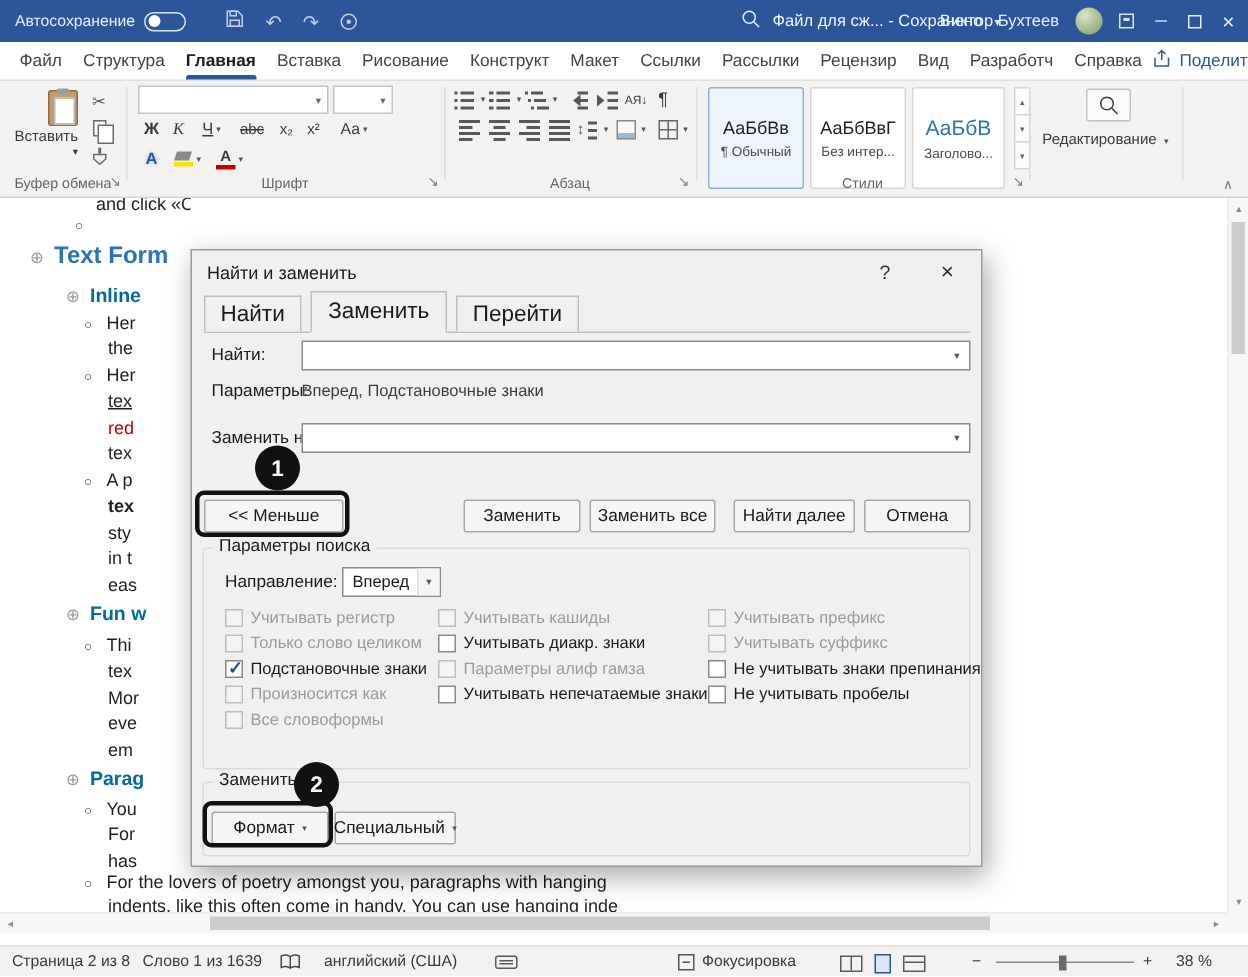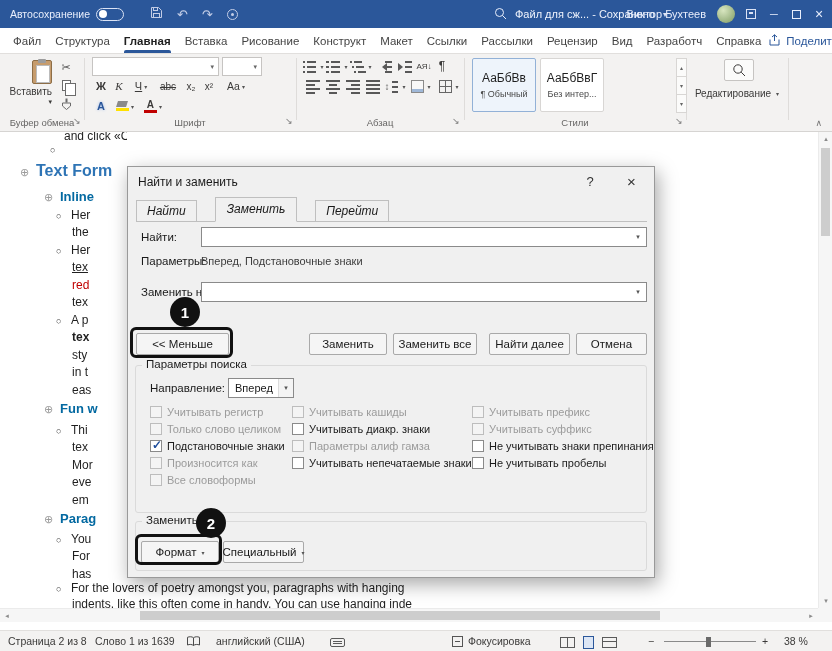--- a/index.html
+++ b/index.html
@@ -106,21 +106,21 @@
   .ic-sp{width:15px;height:15px;position:relative;display:inline-block;}
   .sp-ar{position:absolute;left:0;top:1px;font-size:10px;color:#585858;line-height:13px;}
   .ic-sp::after{content:"";position:absolute;left:8px;top:2px;width:6px;height:2px;background:#585858;box-shadow:0 5px 0 #585858,0 10px 0 #585858;}
   .p-sh{left:408px;top:23px;width:26px;}
   .ic-sh{width:13px;height:13px;border:1px solid #8a8a8a;background:linear-gradient(#f8f8f8 8px,#9fb8d8 8px);display:inline-block;}
   .p-bd{left:436px;top:23px;width:26px;}
   .ic-bd{width:13px;height:13px;border:1px solid #666;position:relative;display:inline-block;}
   .ic-bd::before{content:"";position:absolute;left:0;right:0;top:5px;height:1px;background:#666;}
   .ic-bd::after{content:"";position:absolute;top:0;bottom:0;left:5px;width:1px;background:#666;}
 
-  .scard{position:absolute;top:4px;height:54px;background:#fff;border:1px solid #d8d6d4;border-radius:2px;display:flex;flex-direction:column;align-items:center;justify-content:center;gap:4px;}
+  .scard{position:absolute;top:4px;height:68px;background:#fff;border:1px solid #d8d6d4;border-radius:2px;display:flex;flex-direction:column;align-items:center;justify-content:center;gap:4px;}
   .sc1{left:472px;width:64px;border-color:#92b1d7;background:#eef4fb;}
   .sc2{left:540px;width:64px;}
   .sc3{left:608px;width:62px;}
   .sprev{font-size:12px;color:#1f1f1f;white-space:nowrap;}
   .sc3 .sprev{font-size:14px;color:#2e74b5;}
   .sname{font-size:9px;color:#4a4a4a;white-space:nowrap;}
   .sscroll{position:absolute;left:676px;top:4px;width:11px;height:54px;display:flex;flex-direction:column;}
   .sscr-btn{flex:1;border:1px solid #d8d6d4;background:#fbfbfa;font-size:6px;color:#666;display:flex;align-items:center;justify-content:center;margin-bottom:-1px;}
 
   .search-btn{position:absolute;left:724px;top:5px;width:30px;height:22px;border:1px solid #c6c4c2;background:#fbfbfa;display:flex;align-items:center;justify-content:center;border-radius:2px;}
@@ -156,21 +156,21 @@
   .hs-right{position:absolute;right:0;top:0;width:14px;height:14px;display:flex;align-items:center;justify-content:center;font-size:7px;color:#8a8a8a;}
   .hs-thumb{position:absolute;left:140px;top:2px;width:520px;height:9px;background:#cdcdcd;}
   .sb-corner{position:absolute;right:0;top:476px;width:14px;height:14px;background:#f6f6f6;}
 
   
   .dialog{position:absolute;left:127px;top:166px;width:528px;height:412px;background:#f0f0f0;border:1px solid #999;box-shadow:3px 6px 18px rgba(0,0,0,.35);z-index:20;font-size:11.5px;color:#1a1a1a;}
   .dlg-title{position:absolute;left:10px;top:8px;font-size:12px;}
   .dlg-help{position:absolute;right:46px;top:0;width:36px;height:29px;display:flex;align-items:center;justify-content:center;font-size:13px;color:#333;}
   .dlg-close{position:absolute;right:0;top:0;width:45px;height:29px;display:flex;align-items:center;justify-content:center;font-size:15px;color:#333;}
   .dlg-tabs{position:absolute;left:8px;top:31px;width:511px;height:24px;display:flex;align-items:flex-end;border-bottom:1px solid #bfbfbf;}
-  .dtab{padding:3px 10px;font-size:12px;background:#f0f0f0;border:1px solid #bfbfbf;border-bottom:none;margin-right:18px;color:#1a1a1a;font-style:italic;}
+  .dtab{padding:3px 10px;font-size:15px;background:#f0f0f0;border:1px solid #bfbfbf;border-bottom:none;margin-right:6px;color:#1a1a1a;}
   .dtab.active{padding:4px 11px 5px;margin-bottom:-1px;border-bottom:1px solid #f0f0f0;z-index:2;}
   .frow-label{position:absolute;left:13px;font-size:11.5px;}
   .lab-find{top:64px}.lab-params{top:88px}.lab-replace{top:119px}
   .params-val{position:absolute;left:73px;top:88px;font-size:11px;color:#3c3c3c;}
   .dcombo{position:absolute;left:73px;width:446px;height:20px;background:#fff;border:1px solid #8a8a8a;display:flex;align-items:center;padding-left:4px;font-size:11px;}
   .dc-find{top:60px}.dc-repl{top:115px}
   .dcaret{margin-left:auto;width:16px;text-align:center;font-size:7px;color:#555;}
   .dbtn{position:absolute;height:22px;background:#f5f5f5;border:1px solid #a9a9a9;border-radius:2px;font-size:11.5px;color:#1a1a1a;display:flex;align-items:center;justify-content:center;gap:3px;white-space:nowrap;}
   .b-less{left:8px;top:166px;width:93px;}
   .b-replace{left:181px;top:166px;width:78px;}
@@ -401,20 +401,24 @@
     <span class="launcher l-par">↘</span>
 
     <div class="scard sc1">
       <span class="sprev">АаБбВв</span>
       <span class="sname">¶ Обычный</span>
     </div>
     <div class="scard sc2">
       <span class="sprev">АаБбВвГ</span>
       <span class="sname">Без интер...</span>
     </div>
+    <div class="scard sc3">
+      <span class="sprev">АаБбВ</span>
+      <span class="sname">Заголово...</span>
+    </div>
     <div class="sscroll">
       <span class="sscr-btn">▴</span>
       <span class="sscr-btn">▾</span>
       <span class="sscr-btn">▾</span>
     </div>
     <span class="glabel gl-sty">Стили</span>
     <span class="launcher l-sty">↘</span>
 
     <span class="search-btn">
         <svg width="14" height="14" viewBox="0 0 14 14">

